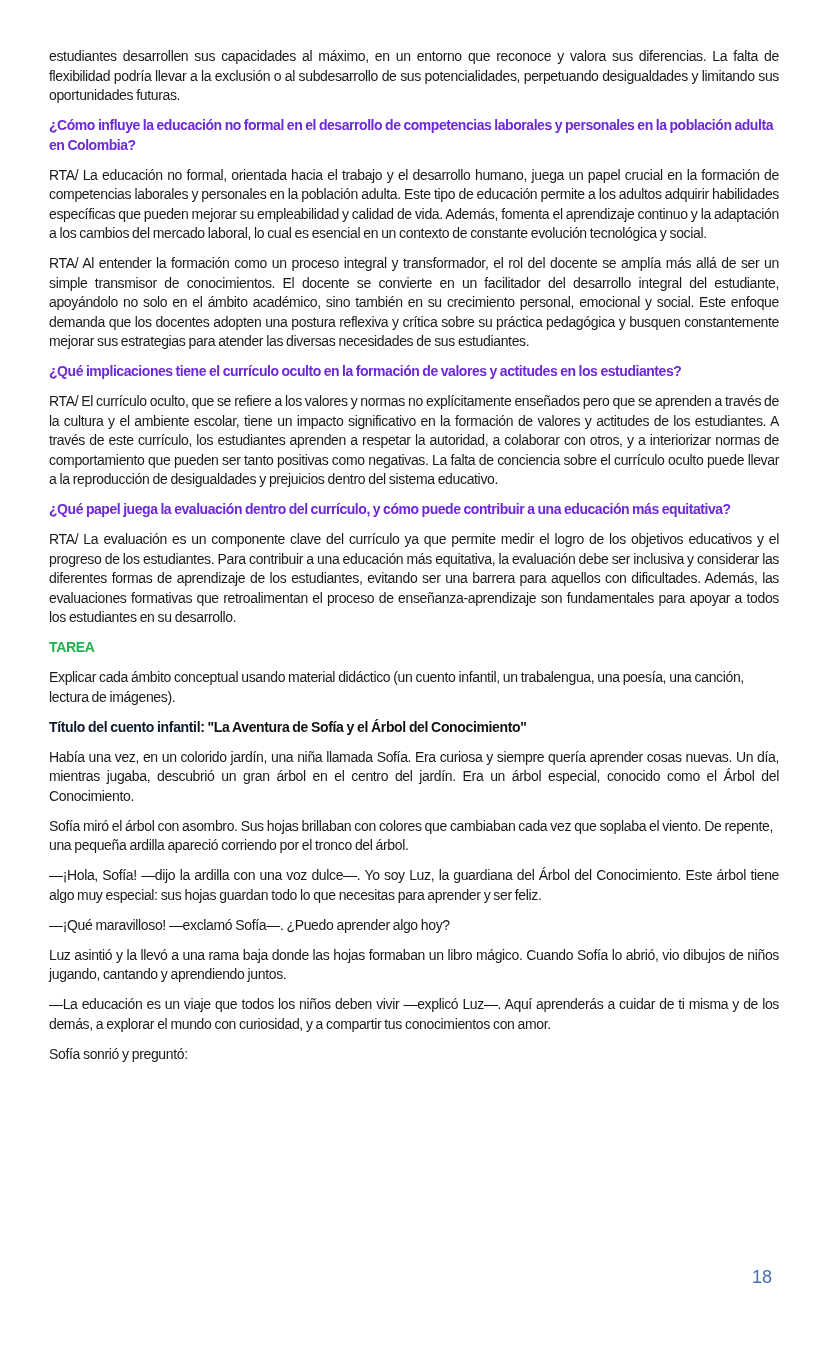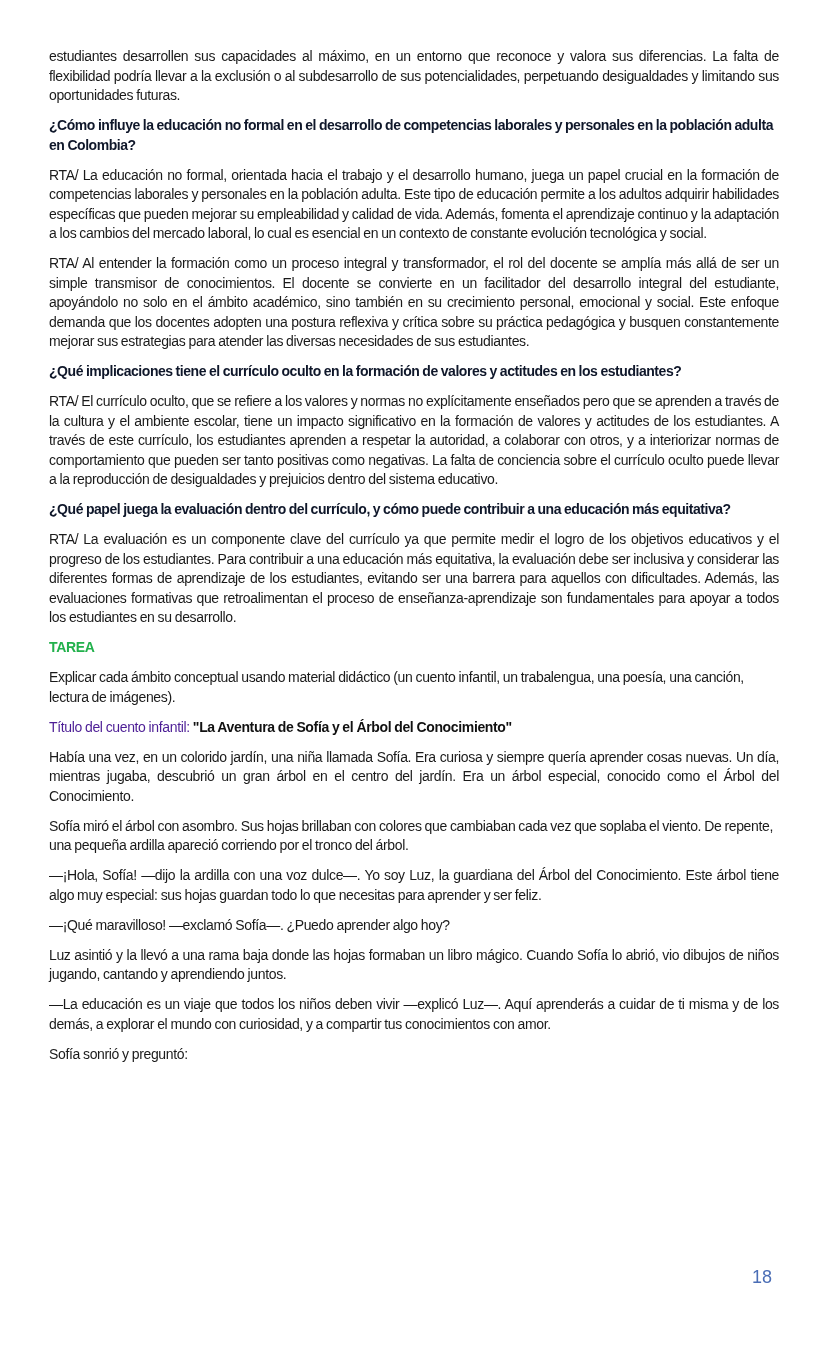--- a/index.html
+++ b/index.html
@@ -10,24 +10,24 @@
     top: 47px;
     width: 730px;
     font-family: "Liberation Sans", sans-serif;
     font-size: 14px;
     line-height: 19.5px;
     color: #1a1a1a;
     letter-spacing: -0.35px;
     word-spacing: -0.5px;
   }
   p { margin: 0 0 10.5px 0; text-align: justify; }
-  .q { font-weight: bold; color: #0f172a; letter-spacing: -0.45px; }
+  .q { font-weight: bold; color: #6d28d9; letter-spacing: -0.45px; }
   .rta { font-weight: normal; }
   .tarea { color: #1db954; font-weight: bold; color: #22b14c; }
-  .title-label { color: #4c1d95; font-weight: normal; text-align: right; }
+  .title-label { color: #0f172a; font-weight: bold; text-align: right; }
   .title-text { font-weight: bold; color: #111; }
   .left { text-align: left; }
   .page-number {
     position: absolute;
     left: 752px;
     top: 1267px;
     font-family: "Liberation Sans", sans-serif;
     font-size: 18px;
     color: #4a6db5;
   }

